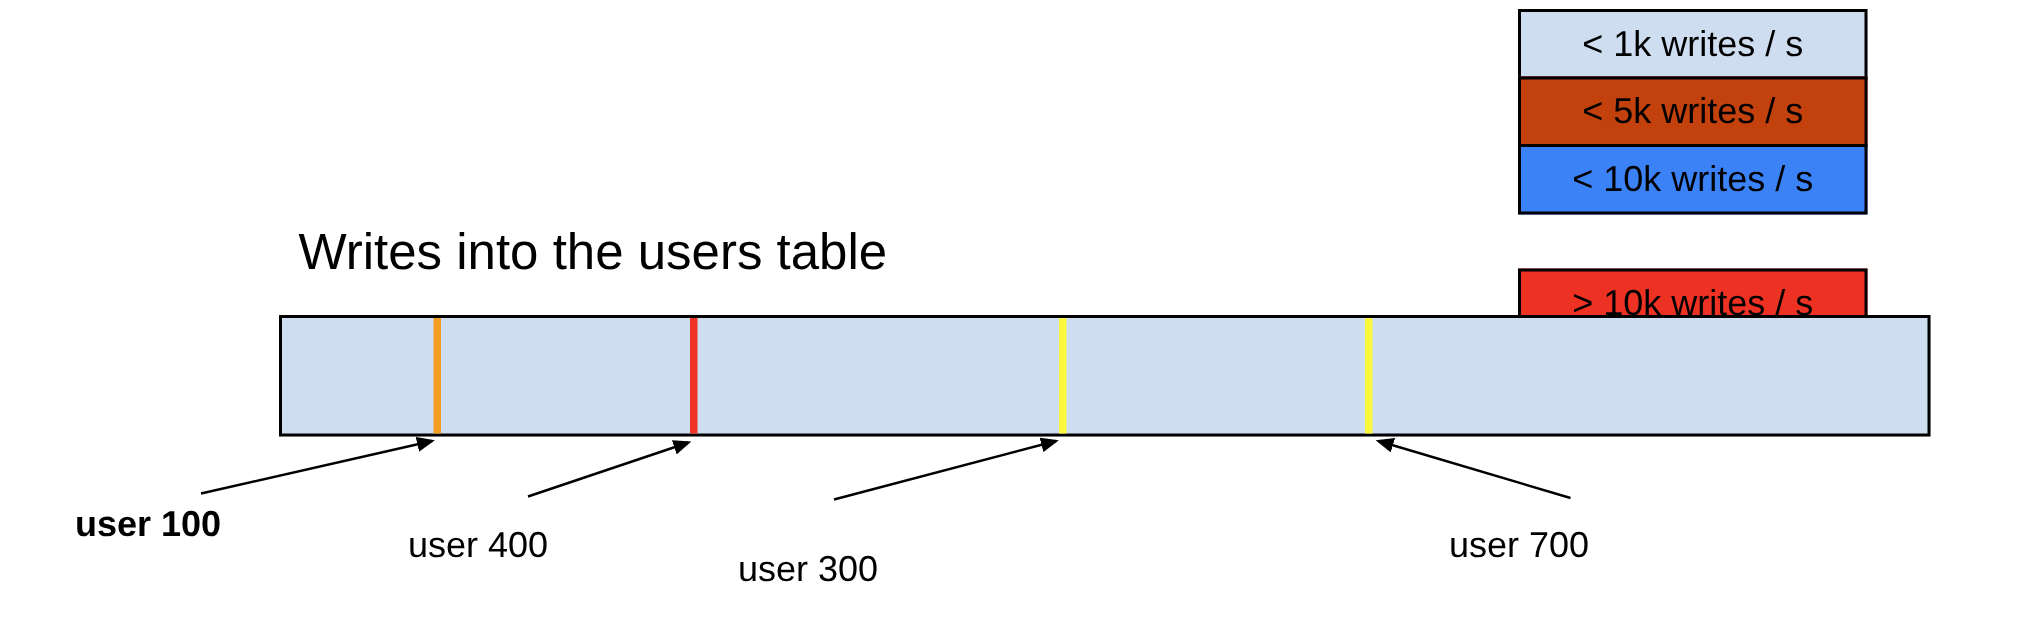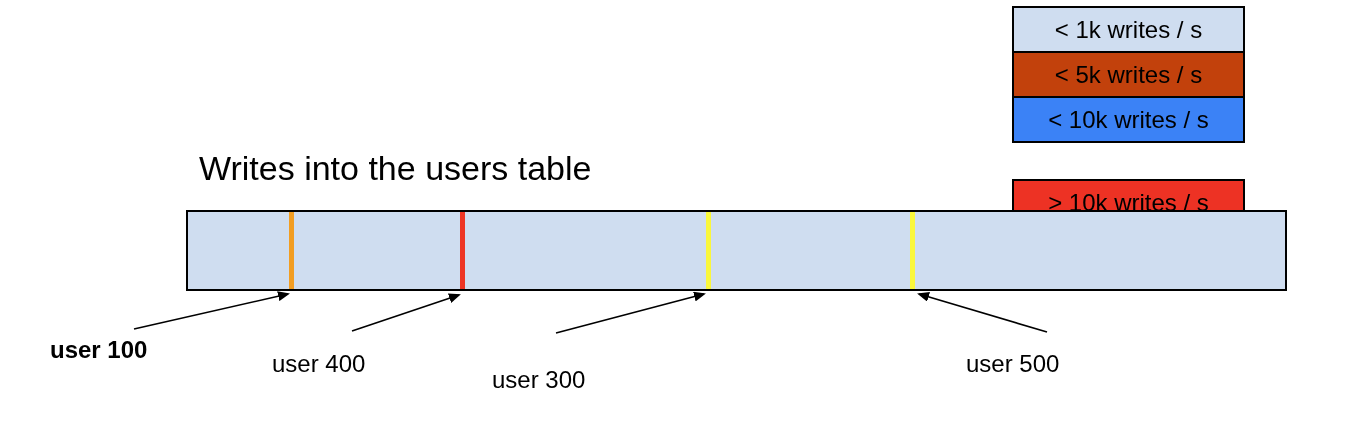--- a/index.html
+++ b/index.html
@@ -123,15 +123,15 @@
     </defs>
     <line x1="134" y1="329" x2="288" y2="294" stroke="#000000" stroke-width="1.6" marker-end="url(#ah)"></line>
     <line x1="352" y1="331" x2="459" y2="295" stroke="#000000" stroke-width="1.6" marker-end="url(#ah)"></line>
     <line x1="556" y1="333" x2="704" y2="294" stroke="#000000" stroke-width="1.6" marker-end="url(#ah)"></line>
     <line x1="1047" y1="332" x2="919" y2="294" stroke="#000000" stroke-width="1.6" marker-end="url(#ah)"></line>
   </svg>
 
   <div class="user-label user-label-0">user 100</div>
   <div class="user-label user-label-1">user 400</div>
   <div class="user-label user-label-2">user 300</div>
-  <div class="user-label user-label-3">user 500</div>
+  <div class="user-label user-label-3">user 700</div>
 
 </div>
 
 </body></html>

